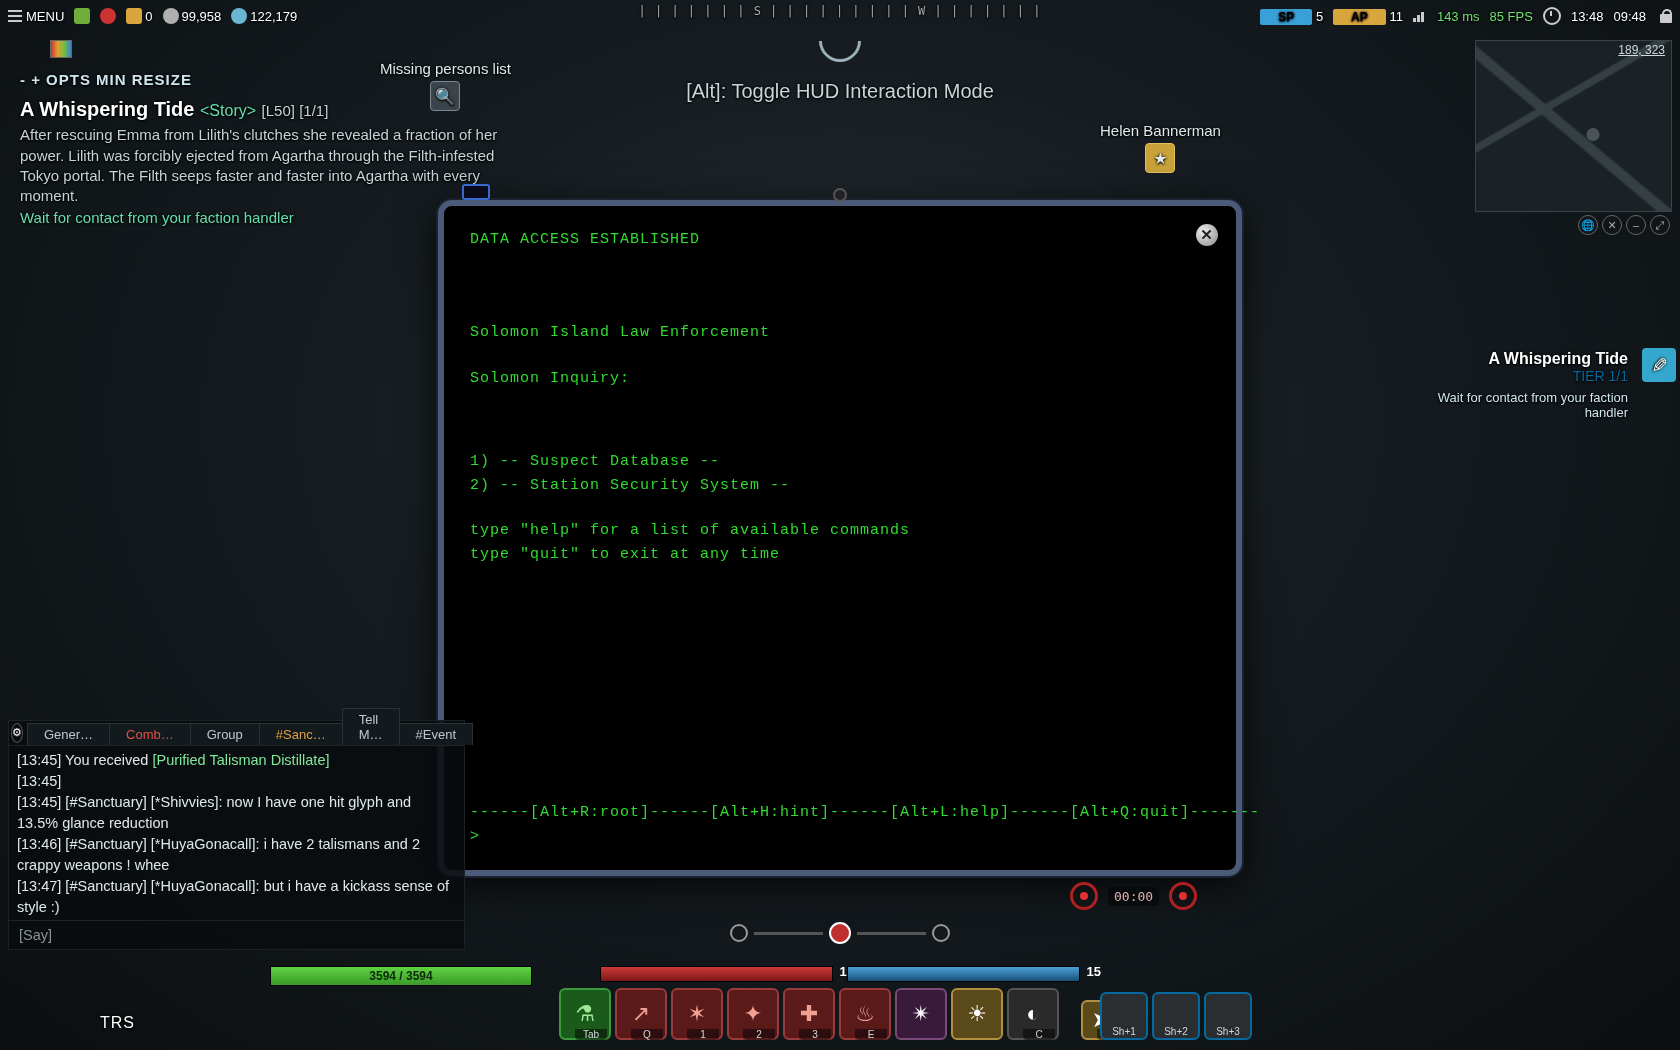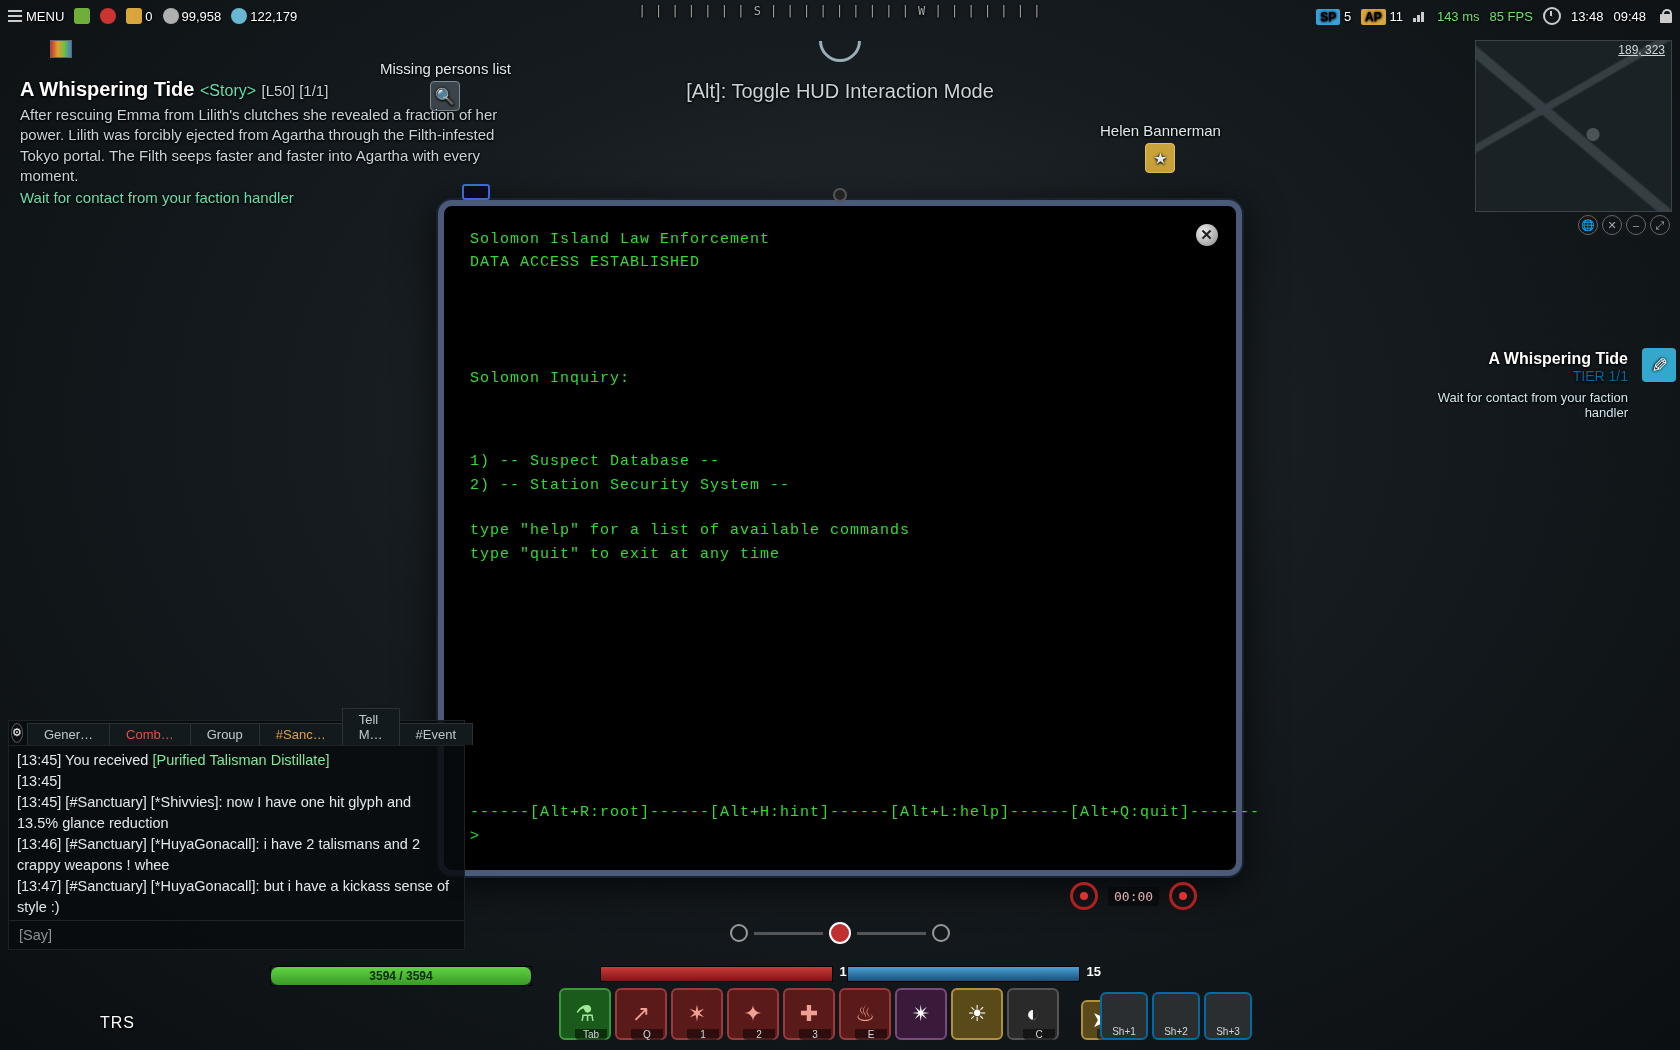--- a/index.html
+++ b/index.html
@@ -12,21 +12,21 @@
     align-items:center;padding:2px 8px;font-size:13px;gap:10px;}
   #menu-btn{display:flex;align-items:center;gap:4px;cursor:pointer;}
   .hamburger{width:14px;height:12px;display:flex;flex-direction:column;justify-content:space-between;}
   .hamburger span{display:block;height:2px;background:#ccc;}
   .currency{display:flex;align-items:center;gap:3px;}
   .cur-ico{width:16px;height:16px;border-radius:3px;display:inline-block;}
   .ico-green{background:#6fae3a;} .ico-gold{background:#d9a63e;}
   .ico-red{background:#c33;border-radius:50%;} .ico-silver{background:#b0b0b0;border-radius:50%;}
   .ico-blue{background:#6ab7d4;border-radius:50%;}
   #topbar-right{margin-left:auto;display:flex;align-items:center;gap:10px;}
-  .badge{padding:1px 4px;border-radius:2px;font-weight:bold;font-size:12px;}
+  .badge{padding:1px 18px;border-radius:2px;font-weight:bold;font-size:12px;}
   .badge-sp{background:#3aa0d8;color:#000;} .badge-ap{background:#d9a63e;color:#000;}
   .txt-green{color:#6fe06f;}
   .sig-icon{display:inline-block;width:14px;height:12px;position:relative;}
   .sig-icon::before{content:"";position:absolute;bottom:0;left:0;width:3px;height:4px;background:#ccc;
     box-shadow:4px 0 0 #ccc,4px -3px 0 #ccc,8px 0 0 #ccc,8px -3px 0 #ccc,8px -6px 0 #ccc;}
   .clock-icon{width:14px;height:14px;border:2px solid #ccc;border-radius:50%;position:relative;}
   .clock-icon::after{content:"";position:absolute;top:2px;left:5px;width:2px;height:5px;background:#ccc;}
   .lock-icon{width:12px;height:14px;position:relative;margin-left:4px;}
   .lock-icon::before{content:"";position:absolute;top:5px;left:0;width:12px;height:9px;background:#ccc;border-radius:1px;}
   .lock-icon::after{content:"";position:absolute;top:0;left:2px;width:6px;height:7px;border:2px solid #ccc;border-bottom:none;border-radius:5px 5px 0 0;}
@@ -110,21 +110,21 @@
   .chat-gear{width:18px;height:18px;border:1px solid #555;border-radius:50%;margin:0 4px 2px 2px;
     display:flex;align-items:center;justify-content:center;font-size:11px;cursor:pointer;}
   #chat-log{padding:4px 8px 2px;color:#dfe8eb;line-height:1.45;}
   #chat-log .time{color:#dfe8eb;}
   #chat-log .item{color:#7fe89a;}
   #chat-input{border-top:1px solid #222;padding:6px 10px;color:#8a9498;}
 
   
   #hp-bar-wrap{position:absolute;bottom:64px;left:270px;width:260px;height:18px;
     background:#1a2226;border:1px solid #000;}
-  #hp-bar{height:100%;background:linear-gradient(#5fd342,#3a9a28);width:100%;position:relative;border-radius:7px;}
+  #hp-bar{height:100%;background:linear-gradient(#5fd342,#3a9a28);width:100%;position:relative;}
   #hp-text{position:absolute;inset:0;display:flex;align-items:center;justify-content:center;
     font-size:12px;font-weight:bold;color:#0a2a0a;}
 
   #corner-label{position:absolute;bottom:18px;left:100px;font-size:16px;letter-spacing:1px;}
 
   #resource-bars{position:absolute;bottom:68px;left:50%;transform:translateX(-50%);
     width:480px;display:flex;gap:14px;}
   .res{flex:1;height:14px;background:#222;border:1px solid #000;position:relative;}
   .res .fill{position:absolute;inset:0;}
   .res.red .fill{background:linear-gradient(#d03838,#7a1818);width:100%;}
@@ -229,20 +229,21 @@
   <div id="minimap-coords">189, 323</div>
 </div>
 <div id="minimap-btns">
   <span class="mm-btn">🌐</span>
   <span class="mm-btn">✕</span>
   <span class="mm-btn">–</span>
   <span class="mm-btn">⤢</span>
 </div>
 
 <div id="mission" class="shadow">
+  <div id="mission-opts">- + OPTS MIN RESIZE</div>
   <div id="mission-title">
     <span>A Whispering Tide</span>
     <span id="mission-tag">&lt;Story&gt;</span>
     <span id="mission-lvl">[L50] [1/1]</span>
   </div>
   <div id="mission-desc">After rescuing Emma from Lilith's clutches she revealed a fraction of her power. Lilith was forcibly ejected from Agartha through the Filth-infested Tokyo portal. The Filth seeps faster and faster into Agartha with every moment.</div>
   <div id="mission-obj">Wait for contact from your faction handler</div>
 </div>
 
 <div id="right-mission" class="shadow">
@@ -251,22 +252,22 @@
     <div class="title">A Whispering Tide</div>
     <div class="tier">TIER 1/1</div>
     <div class="obj">Wait for contact from your faction handler</div>
   </div>
 </div>
 
 <div id="terminal">
   <div id="term-cam"></div>
   <div id="term-pill"></div>
   <div id="term-close">✕</div>
+  <div id="term-head" class="term-line">DATA ACCESS ESTABLISHED</div>
   <div class="term-line">Solomon Island Law Enforcement</div>
-  <div id="term-head" class="term-line">DATA ACCESS ESTABLISHED</div>
   <div class="term-line" style="height:1.5em"></div>
   <div class="term-line">Solomon Inquiry:</div>
   <div class="term-line" style="height:4em"></div>
   <div class="term-line">1) -- Suspect Database --</div>
   <div class="term-line">2) -- Station Security System --</div>
   <div class="term-line" style="height:1.5em"></div>
   <div class="term-line">type "help" for a list of available commands</div>
   <div class="term-line">type "quit" to exit at any time</div>
   <div id="term-footer" class="term-line">------[Alt+R:root]------[Alt+H:hint]------[Alt+L:help]------[Alt+Q:quit]-------</div>
   <div id="term-prompt" class="term-line">&gt;</div>

